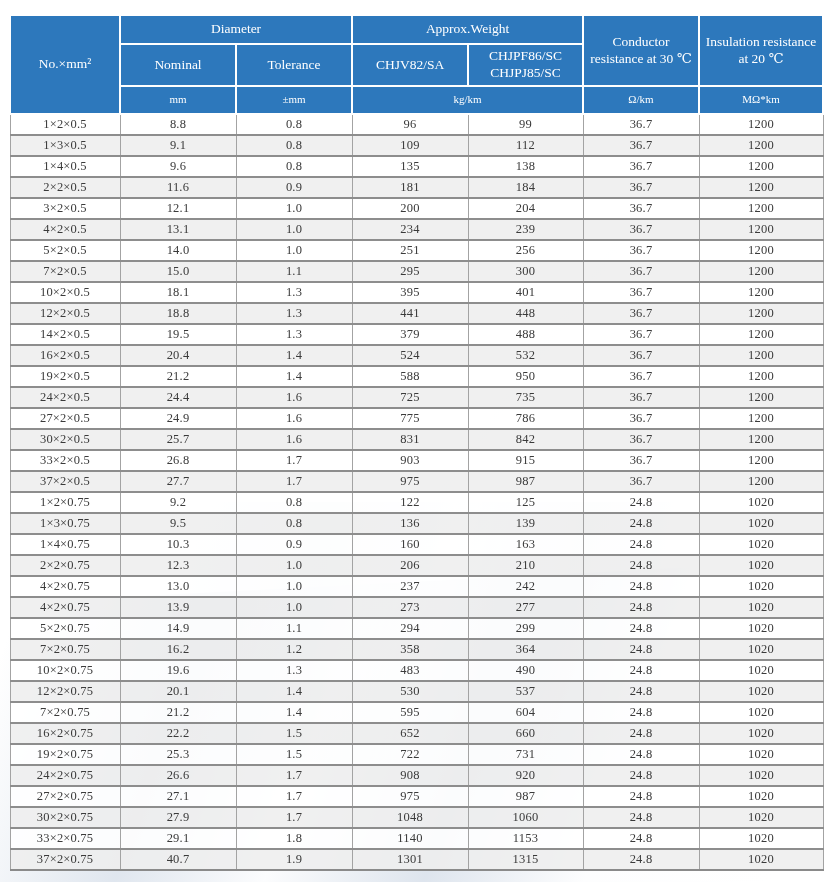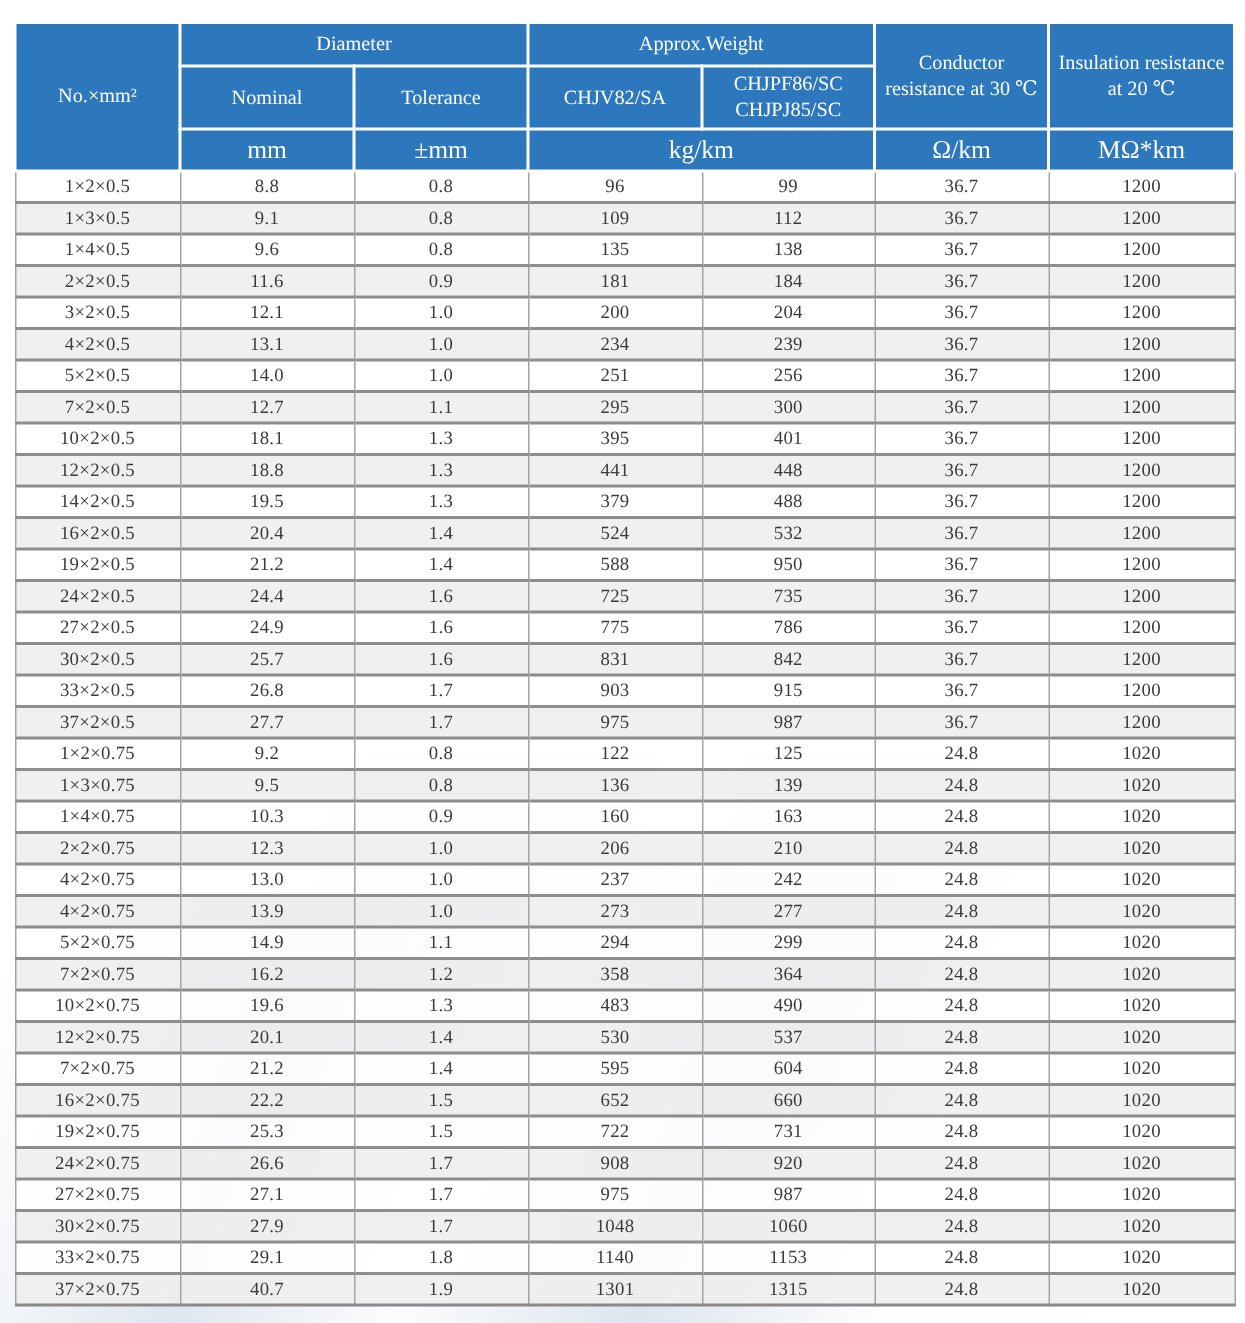--- a/index.html
+++ b/index.html
@@ -57,21 +57,21 @@
     color: #ffffff;
     font-weight: 400;
     border: 2px solid #ffffff;
     text-align: center;
     vertical-align: middle;
     padding: 0 2px;
     line-height: 1.25;
   }
   tr.h1 th { height: 27px; font-size: 13.5px; }
   tr.h2 th { height: 40px; font-size: 13.5px; }
-  tr.h3 th { height: 26px; font-size: 17px; }
+  tr.h3 th { height: 26px; font-size: 11px; }
   th.prewrap, th.span2 { white-space: pre-line; }
   thead { border-bottom: 2px solid #5a5a5a; }
   
   tbody td {
     height: 19px;
     font-size: 12.5px;
     color: #3a3a3a;
     text-align: center;
     vertical-align: middle;
     border-top: 2px solid #8d8d8d;
@@ -186,21 +186,21 @@
           <td>5×2×0.5</td>
           <td>14.0</td>
           <td>1.0</td>
           <td>251</td>
           <td>256</td>
           <td>36.7</td>
           <td>1200</td>
         </tr>
         <tr>
           <td>7×2×0.5</td>
-          <td>12.7</td>
+          <td>15.0</td>
           <td>1.1</td>
           <td>295</td>
           <td>300</td>
           <td>36.7</td>
           <td>1200</td>
         </tr>
         <tr>
           <td>10×2×0.5</td>
           <td>18.1</td>
           <td>1.3</td>

